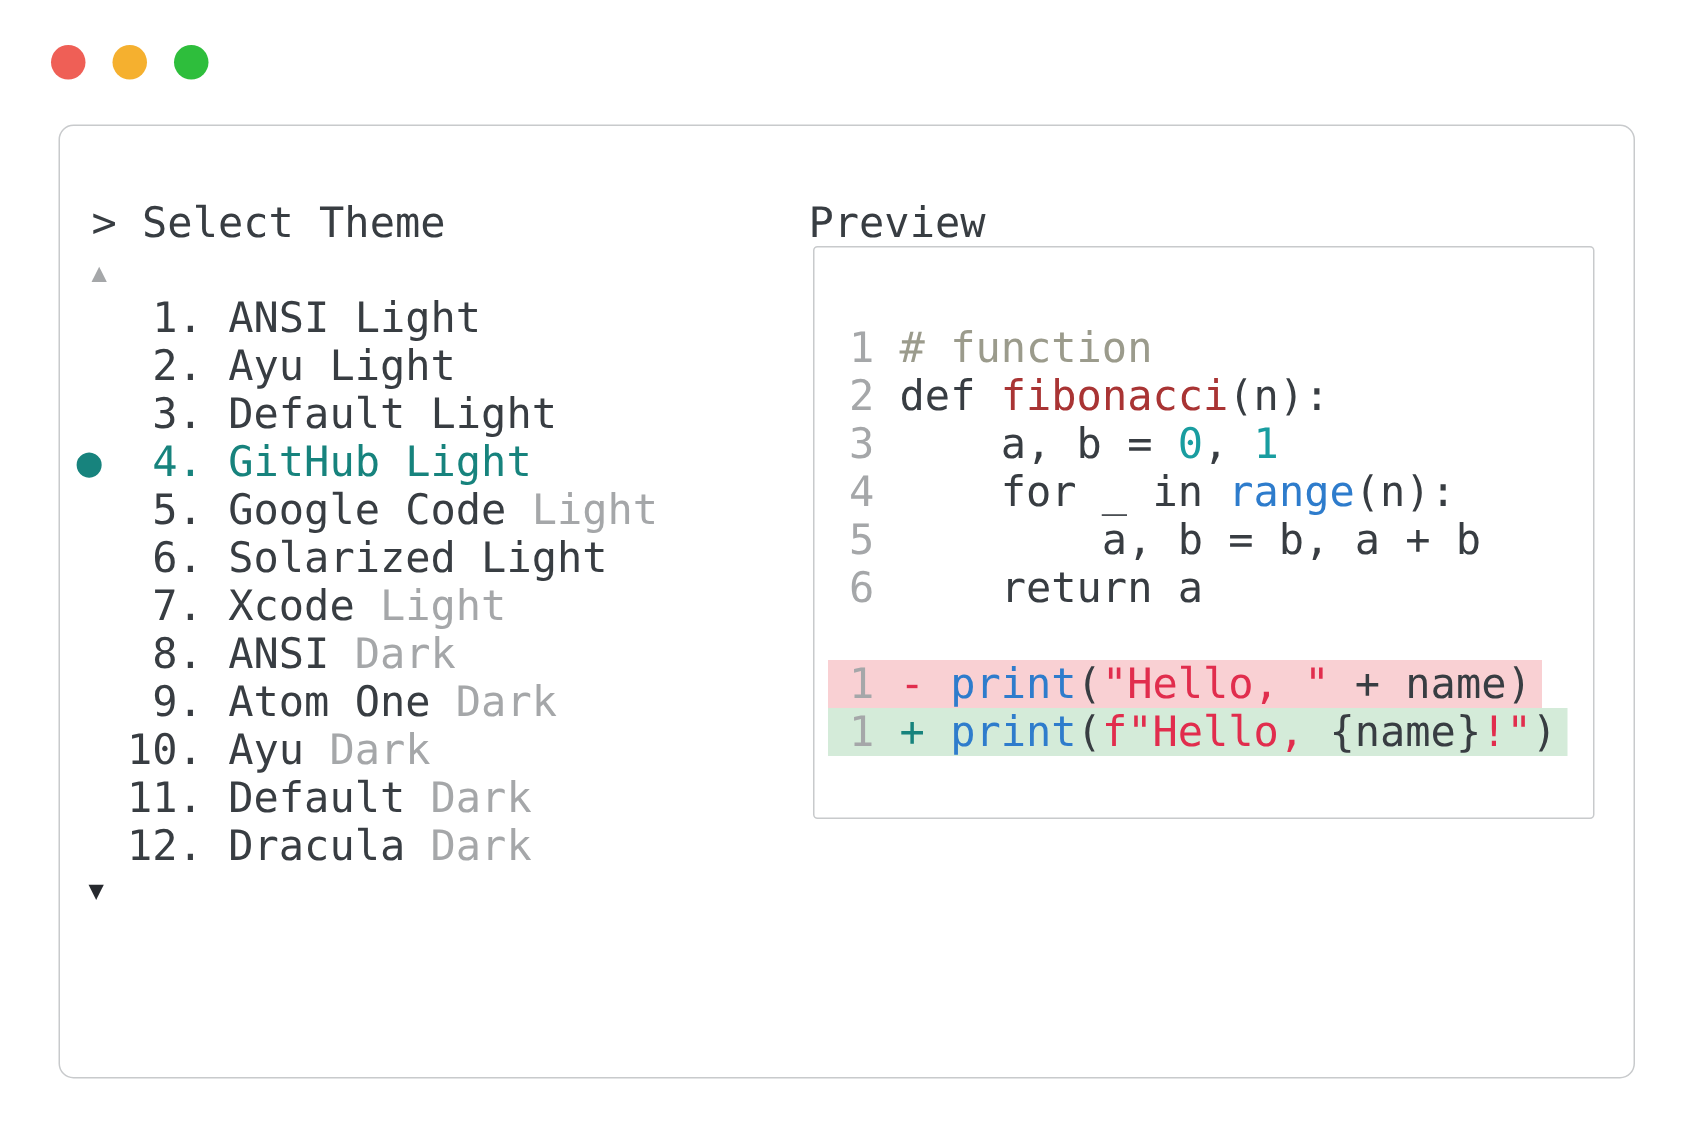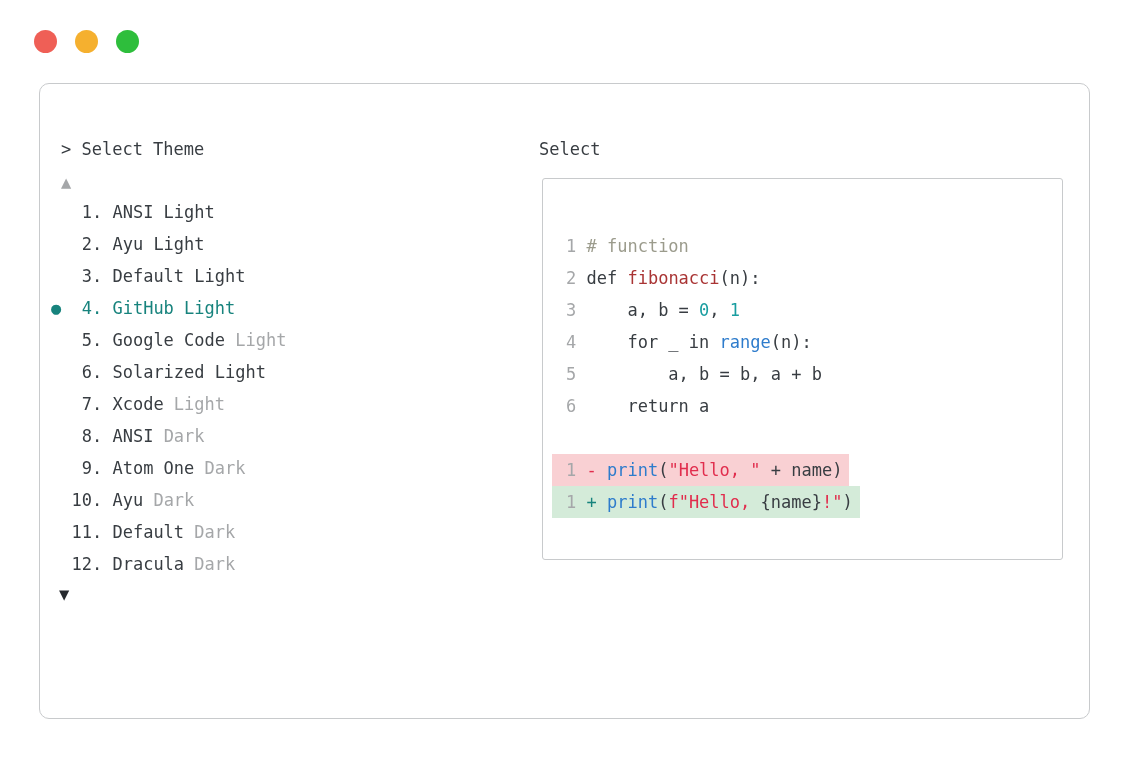--- a/index.html
+++ b/index.html
@@ -11,33 +11,33 @@
   .tl { position:absolute; top:30px; width:23px; height:23px; border-radius:50%; cursor:pointer; }
   .tl.red    { left:34px;  background:var(--traffic_red); }
   .tl.yellow { left:75px;  background:var(--traffic_yellow); }
   .tl.green  { left:116px; background:var(--traffic_green); }
 
   
   .panel {
     position:absolute; left:39px; top:83px; width:1049px; height:634px;
     border:1.5px solid var(--border); border-radius:10px; background:#fff;
   }
-  .mono { font-size:17px; line-height:32px; white-space:pre; }
+  .mono { font-size:28px; line-height:32px; white-space:pre; }
 
   .prompt      { position:absolute; left:21px; top:49px;  color:var(--text_dark); }
   .scroll-up   { position:absolute; left:21px; top:82px;  color:var(--text_gray); font-size:17px; line-height:32px; }
   .scroll-down { position:absolute; left:19px; top:494px; color:var(--arrow_dark); font-size:17px; line-height:32px; }
   .hint        { position:absolute; left:9px;  top:559px; color:var(--text_gray); }
 
   #theme-list  { position:absolute; left:11px; top:112px; }
   .trow { height:32px; cursor:pointer; }
 
   .preview-label { position:absolute; left:499px; top:49px; color:var(--text_dark); }
   .preview-box {
-    position:absolute; left:502px; top:94px; width:519px; height:380px;
+    position:absolute; left:502px; top:80px; width:519px; height:380px;
     border:1px solid var(--border); border-radius:3px; background:#fff;
   }
   #code-lines { position:absolute; left:9px; top:51px; }
   .cline { height:32px; }
   .cline-inner { display:inline-block; padding:0 7px 0 14px; }
   .hl-removed .cline-inner { background:var(--diff_removed_bg); }
   .hl-added   .cline-inner { background:var(--diff_added_bg); }
 
   
   .c-dark    { color:var(--text_dark); }
@@ -65,20 +65,20 @@
 
     <div class="prompt mono">&gt; Select Theme</div>
 
     <div class="scroll-up">▲</div>
 
     <div id="theme-list" class="mono"><div class="trow"><span class="c-teal"> </span><span class="c-dark">  1. </span><span class="c-dark">ANSI Light</span></div><div class="trow"><span class="c-teal"> </span><span class="c-dark">  2. </span><span class="c-dark">Ayu Light</span></div><div class="trow"><span class="c-teal"> </span><span class="c-dark">  3. </span><span class="c-dark">Default Light</span></div><div class="trow"><span class="c-teal">●</span><span class="c-teal">  4. </span><span class="c-teal">GitHub Light</span></div><div class="trow"><span class="c-teal"> </span><span class="c-dark">  5. </span><span class="c-dark">Google Code</span><span class="c-gray"> Light</span></div><div class="trow"><span class="c-teal"> </span><span class="c-dark">  6. </span><span class="c-dark">Solarized Light</span></div><div class="trow"><span class="c-teal"> </span><span class="c-dark">  7. </span><span class="c-dark">Xcode</span><span class="c-gray"> Light</span></div><div class="trow"><span class="c-teal"> </span><span class="c-dark">  8. </span><span class="c-dark">ANSI</span><span class="c-gray"> Dark</span></div><div class="trow"><span class="c-teal"> </span><span class="c-dark">  9. </span><span class="c-dark">Atom One</span><span class="c-gray"> Dark</span></div><div class="trow"><span class="c-teal"> </span><span class="c-dark"> 10. </span><span class="c-dark">Ayu</span><span class="c-gray"> Dark</span></div><div class="trow"><span class="c-teal"> </span><span class="c-dark"> 11. </span><span class="c-dark">Default</span><span class="c-gray"> Dark</span></div><div class="trow"><span class="c-teal"> </span><span class="c-dark"> 12. </span><span class="c-dark">Dracula</span><span class="c-gray"> Dark</span></div></div>
 
     <div class="scroll-down">▼</div>
 
 
-    <div class="preview-label mono">Select</div>
+    <div class="preview-label mono">Preview</div>
 
     <div class="preview-box">
       <div id="code-lines" class="mono"><div class="cline"><span class="cline-inner"><span class="c-ln">1 </span><span class="c-comment"># function</span></span></div><div class="cline"><span class="cline-inner"><span class="c-ln">2 </span><span class="c-dark">def </span><span class="c-darkred">fibonacci</span><span class="c-dark">(n):</span></span></div><div class="cline"><span class="cline-inner"><span class="c-ln">3 </span><span class="c-dark">    a, b = </span><span class="c-cyan">0</span><span class="c-dark">, </span><span class="c-cyan">1</span></span></div><div class="cline"><span class="cline-inner"><span class="c-ln">4 </span><span class="c-dark">    for _ in </span><span class="c-blue">range</span><span class="c-dark">(n):</span></span></div><div class="cline"><span class="cline-inner"><span class="c-ln">5 </span><span class="c-dark">        a, b = b, a + b</span></span></div><div class="cline"><span class="cline-inner"><span class="c-ln">6 </span><span class="c-dark">    return a</span></span></div><div class="cline"></div><div class="cline hl-removed"><span class="cline-inner"><span class="c-ln">1 </span><span class="c-crimson">- </span><span class="c-blue">print</span><span class="c-dark">(</span><span class="c-crimson">"Hello, "</span><span class="c-dark"> + name)</span></span></div><div class="cline hl-added"><span class="cline-inner"><span class="c-ln">1 </span><span class="c-teal">+ </span><span class="c-blue">print</span><span class="c-dark">(</span><span class="c-crimson">f"Hello, </span><span class="c-dark">{name}</span><span class="c-crimson">!"</span><span class="c-dark">)</span></span></div></div>
     </div>
 
   </div>
 </div>
 
 </body></html>

